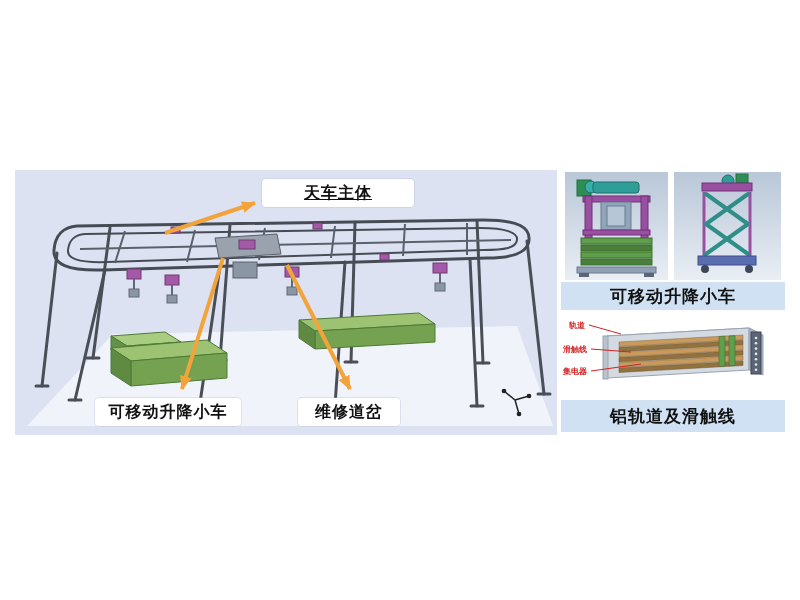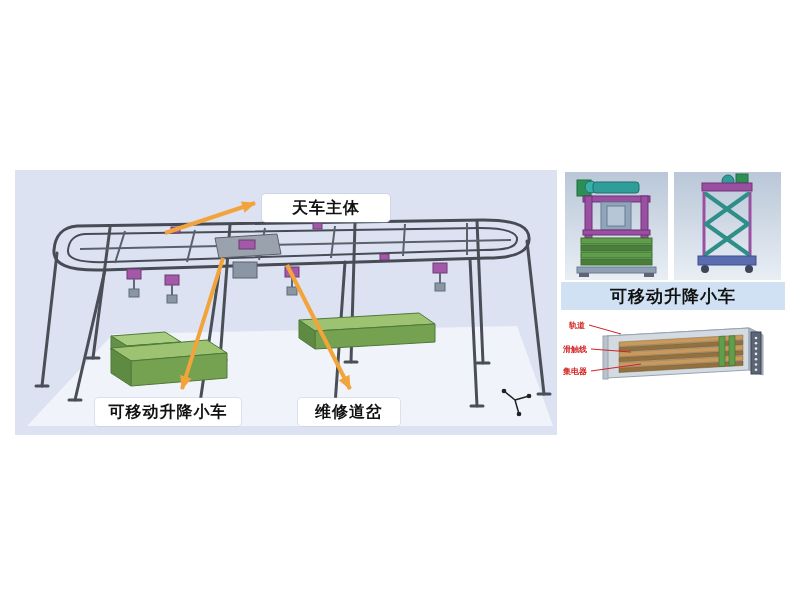--- a/index.html
+++ b/index.html
@@ -5,21 +5,21 @@
   html,body{margin:0;padding:0;background:#ffffff;}
   .stage{position:relative;width:800px;height:600px;background:#ffffff;overflow:hidden;
          font-family:"Liberation Sans","DejaVu Sans",sans-serif;}
   
   .panel-left{position:absolute;left:15px;top:170px;width:542px;height:265px;background:#dde2f3;}
   .panel-left svg.struct{position:absolute;left:0;top:0;width:542px;height:265px;}
   .panel-left svg.arrows{position:absolute;left:0;top:0;width:542px;height:265px;pointer-events:none;}
   .callout{position:absolute;background:#ffffff;border-radius:4px;display:flex;align-items:center;
            justify-content:center;font-weight:bold;color:#111;font-size:16px;letter-spacing:1px;
            box-shadow:0 0 0 1px rgba(180,190,215,.35);}
-  .callout.crane{left:247px;top:24px;width:128px;height:28px;}
+  .callout.crane{left:247px;top:9px;width:152px;height:28px;text-decoration:underline;}
   .callout.trolley{left:80px;top:228px;width:146px;height:28px;}
   .callout.switch{left:283px;top:228px;width:102px;height:28px;}
   
   .right-col{position:absolute;left:561px;top:170px;width:224px;height:262px;background:#ffffff;}
   .thumb{position:absolute;top:2px;height:108px;}
   .thumb.t1{left:4px;width:103px;}
   .thumb.t2{left:113px;width:107px;}
   .thumb svg{width:100%;height:100%;display:block;}
   .caption-bar{position:absolute;left:0;width:224px;background:#cfe1f2;display:flex;align-items:center;
                justify-content:center;font-weight:bold;color:#111;font-size:17px;letter-spacing:1px;}
@@ -226,15 +226,16 @@
           <text x="2" y="62">集电器</text>
         </g>
         <g stroke="#d22323" stroke-width="1">
           <line x1="28" y1="13" x2="60" y2="22"></line>
           <line x1="30" y1="37" x2="70" y2="40"></line>
           <line x1="30" y1="59" x2="80" y2="52"></line>
         </g>
       </svg>
     </div>
 
+    <div class="caption-bar c2">铝轨道及滑触线</div>
   </div>
 
 </div>
 
 </body></html>

